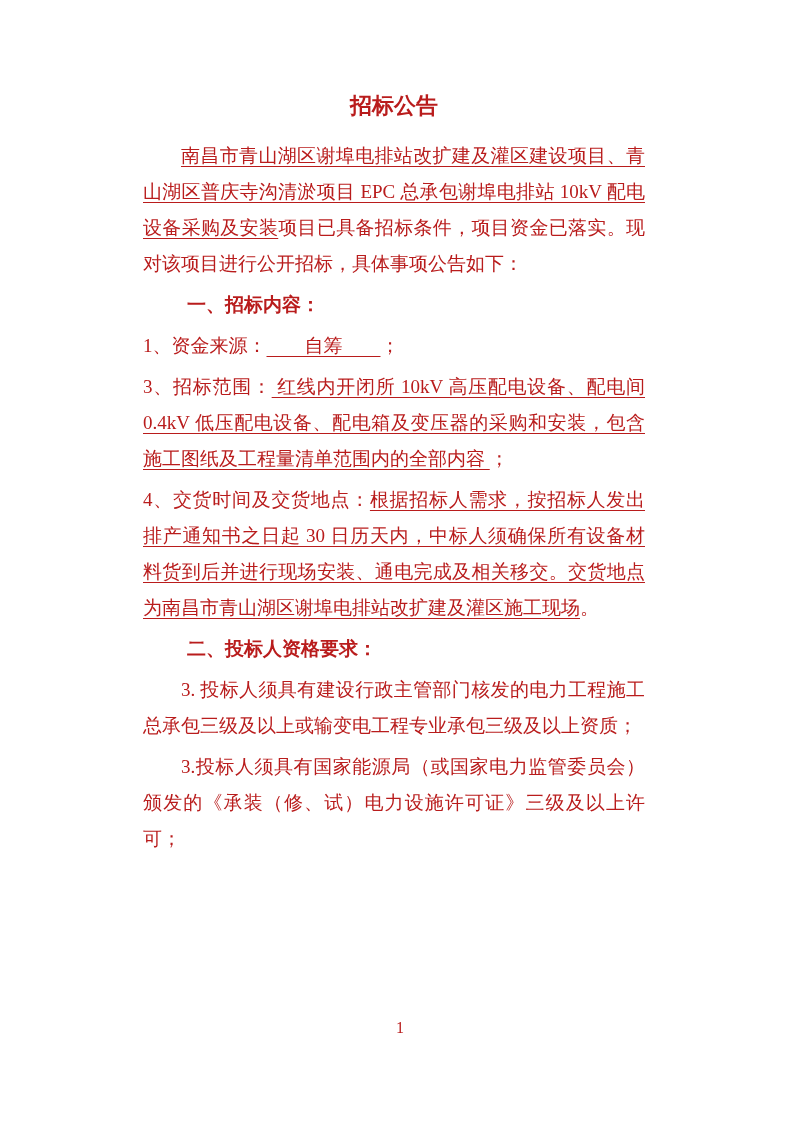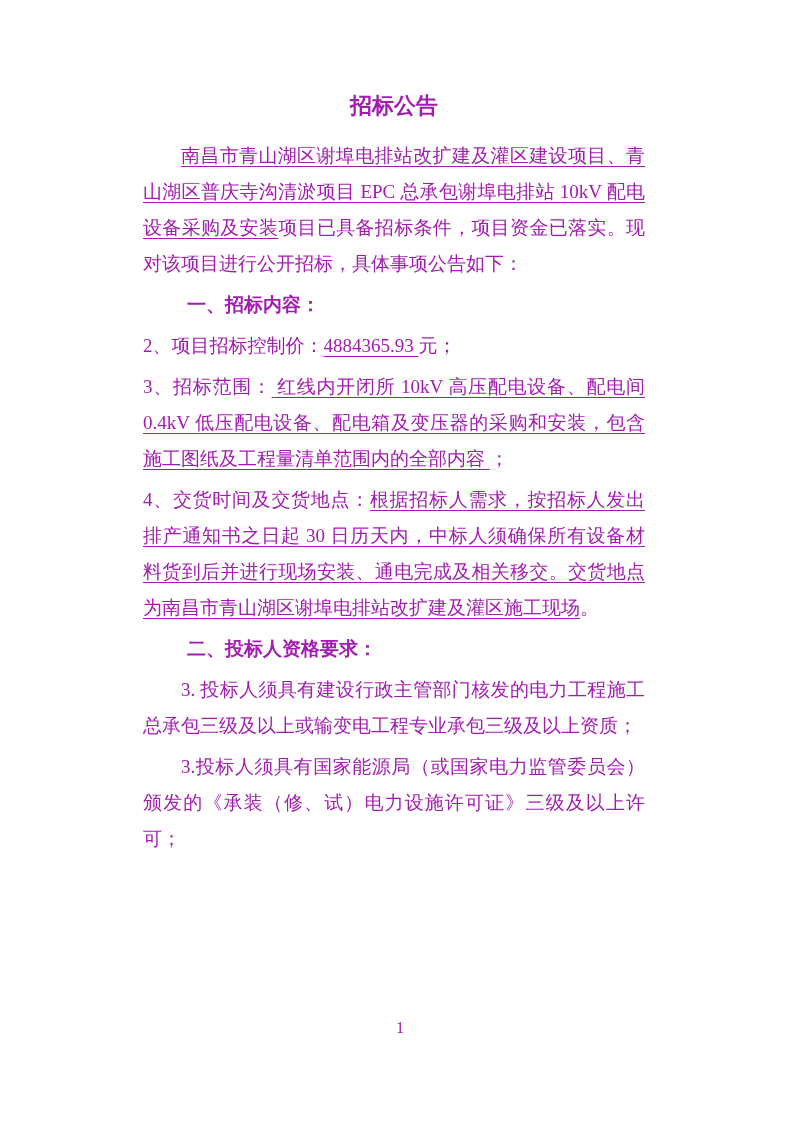--- a/index.html
+++ b/index.html
@@ -10,21 +10,21 @@
   .page {
     position: relative;
     width: 700px;
     height: 1131px;
     margin: 0 auto;
     background: #ffffff;
     box-sizing: border-box;
     padding: 86px 105px 0 93px;
     overflow: hidden;
     font-family: "Liberation Serif", "DejaVu Serif", serif;
-    color: #a21caf;
+    color: #b91c1c;
     font-size: 19px;
     line-height: 36px;
   }
   .doc-title {
     margin: 0 0 12px 0;
     text-align: center;
     font-size: 22px;
     font-weight: bold;
     line-height: 40px;
   }
@@ -58,22 +58,22 @@
 <body>
 
 <div class="page">
 
   <h1 class="doc-title">招标公告</h1>
 
   <p class="para indent"><span class="u">南昌市青山湖区谢埠电排站改扩建及灌区建设项目、青山湖区普庆寺沟清淤项目 EPC 总承包谢埠电排站 10kV 配电设备采购及安装</span><span>项目已具备招标条件，项目资金已落实。现对该项目进行公开招标，具体事项公告如下：</span></p>
 
   <p class="para heading">一、招标内容：</p>
 
+  <p class="para"><span>1、资金来源：</span><span class="u">　　自筹　　</span><span>；</span></p>
 
-  <p class="para"><span>2、项目招标控制价：</span><span class="u">4884365.93 </span><span>元；</span></p>
 
   <p class="para"><span>3、招标范围：</span><span class="u"> 红线内开闭所 10kV 高压配电设备、配电间 0.4kV 低压配电设备、配电箱及变压器的采购和安装，包含施工图纸及工程量清单范围内的全部内容 </span><span>；</span></p>
 
   <p class="para"><span>4、交货时间及交货地点：</span><span class="u">根据招标人需求，按招标人发出排产通知书之日起 30 日历天内，中标人须确保所有设备材料货到后并进行现场安装、通电完成及相关移交。交货地点为南昌市青山湖区谢埠电排站改扩建及灌区施工现场</span><span>。</span></p>
 
   <p class="para heading">二、投标人资格要求：</p>
 
   <p class="para indent">3. 投标人须具有建设行政主管部门核发的电力工程施工总承包三级及以上或输变电工程专业承包三级及以上资质；</p>
   <p class="para indent">3.投标人须具有国家能源局（或国家电力监管委员会）颁发的《承装（修、试）电力设施许可证》三级及以上许可；</p>
 

